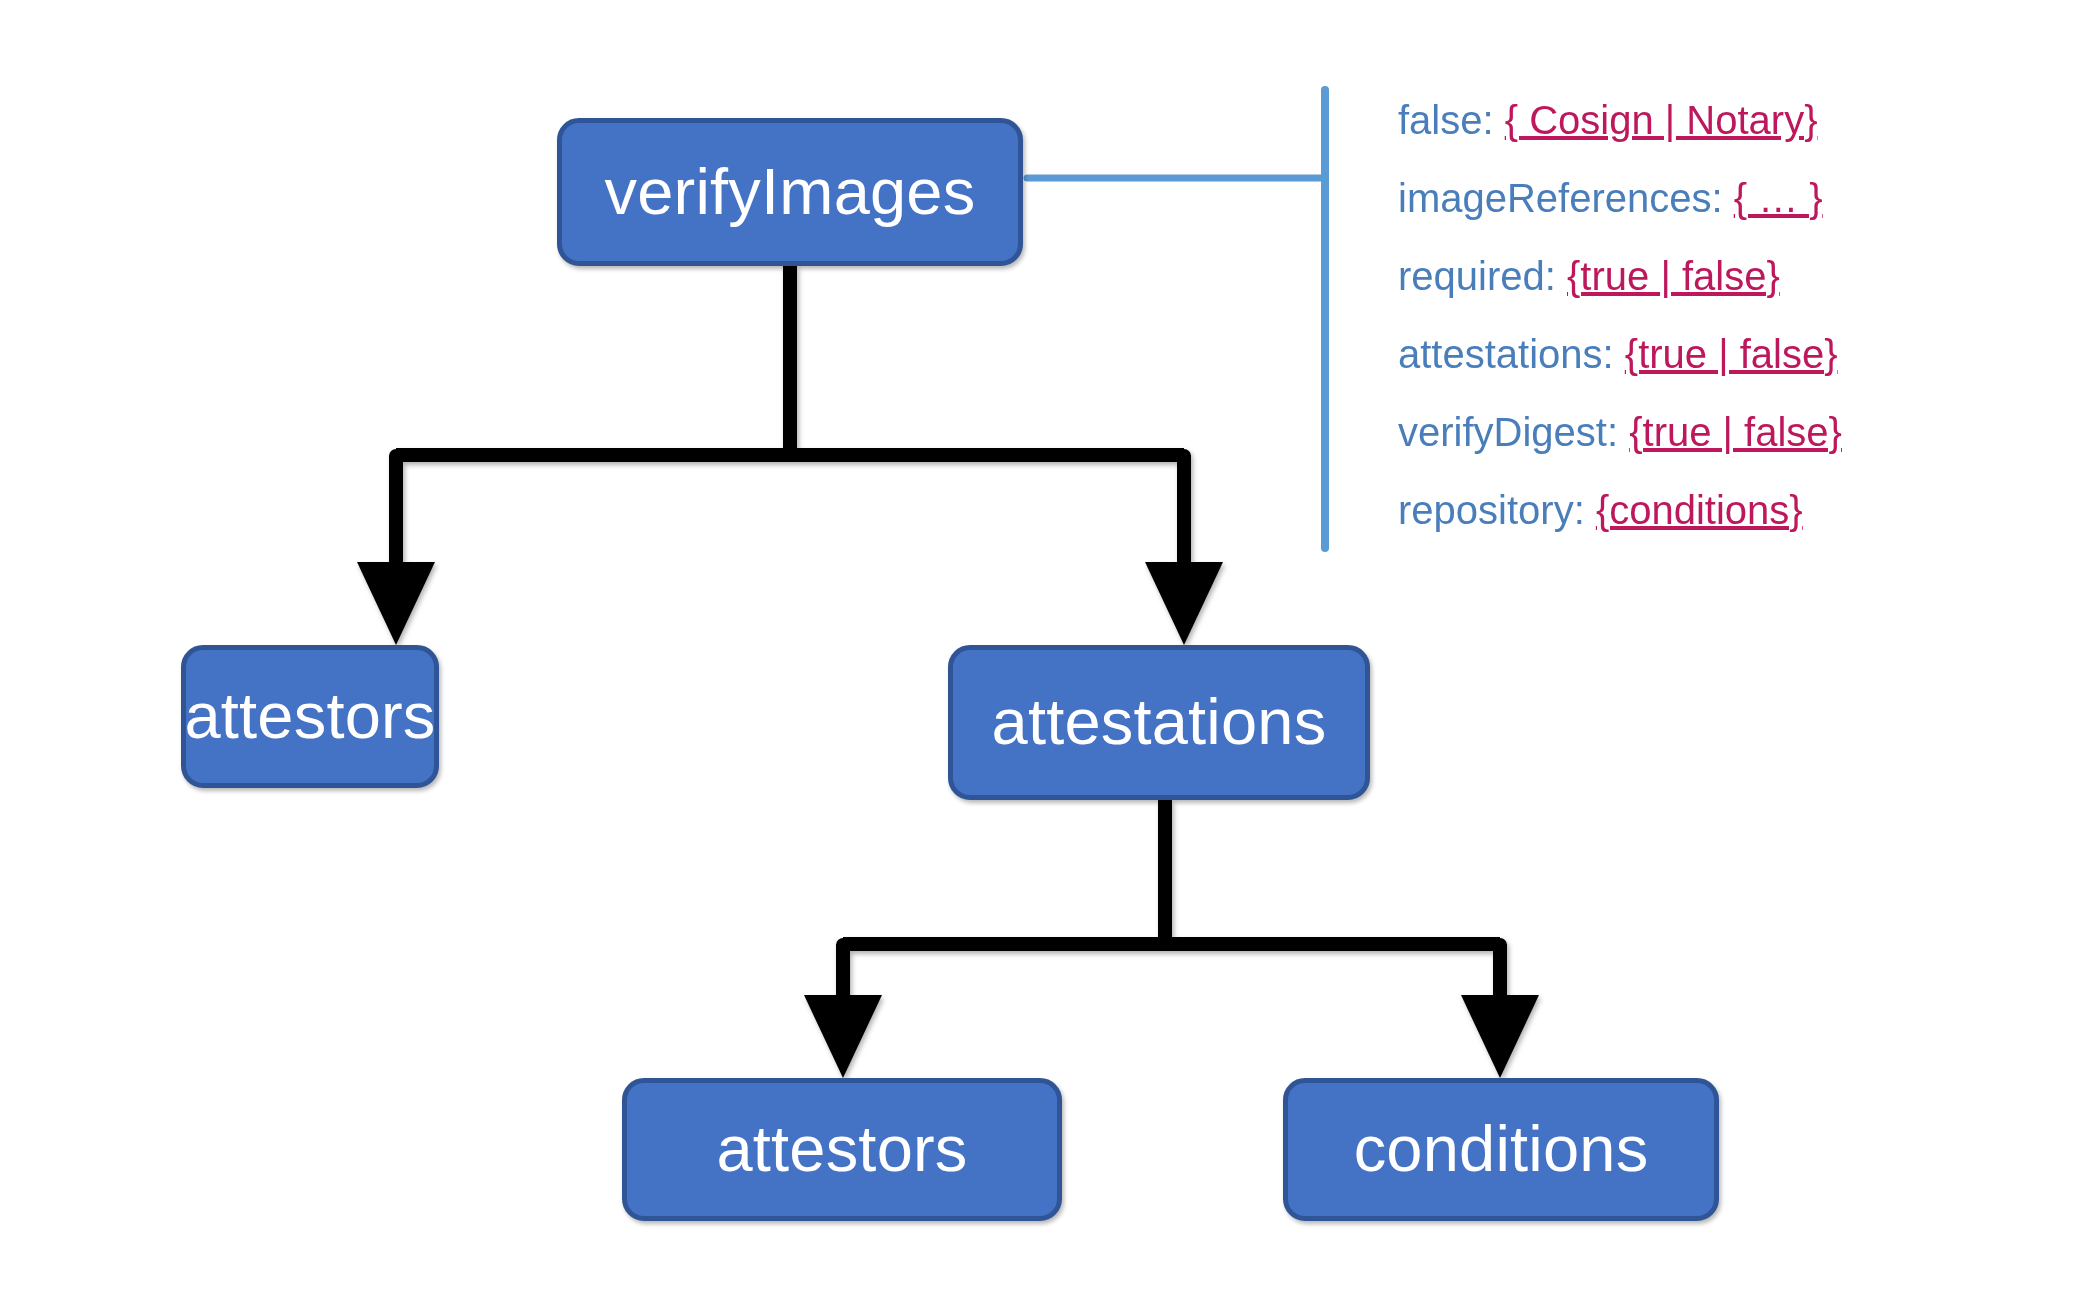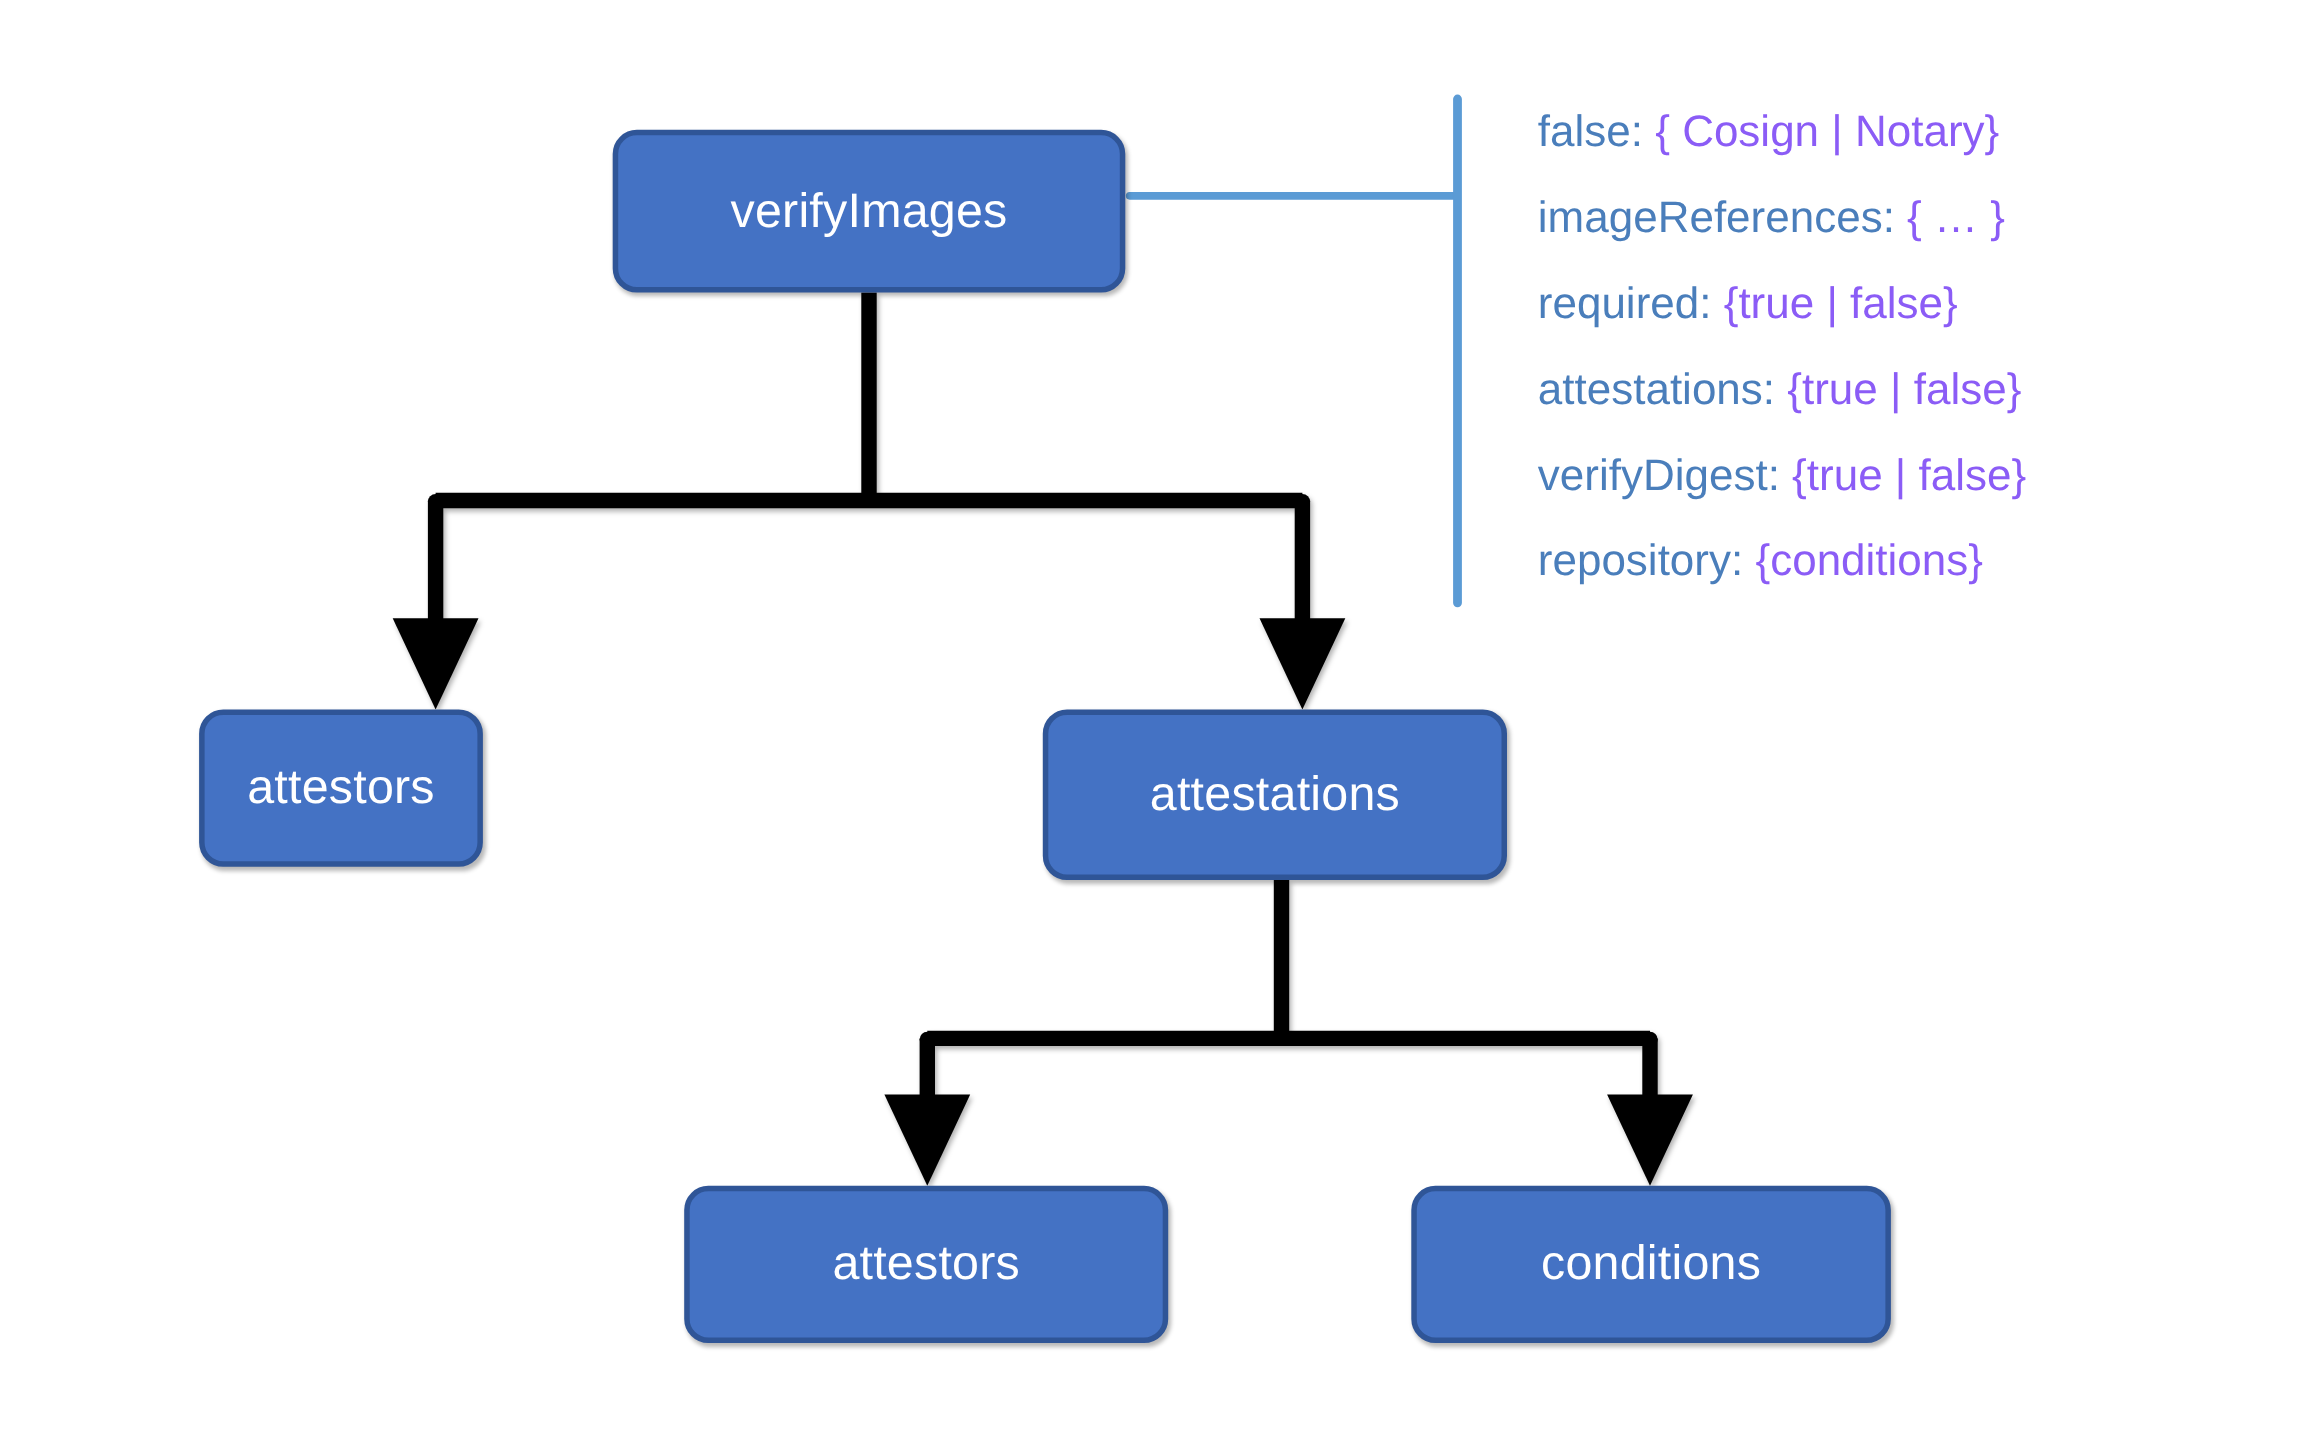--- a/index.html
+++ b/index.html
@@ -37,21 +37,21 @@
     border-radius: 22px;
     color: #ffffff;
     display: flex;
     align-items: center;
     justify-content: center;
     text-align: center;
     box-shadow: 2px 3px 4px rgba(0,0,0,0.28);
     z-index: 3;
   }
   .node .node-label {
-    font-size: 44px;
+    font-size: 65px;
     line-height: 1.05;
     font-weight: 400;
     letter-spacing: 0.2px;
     white-space: nowrap;
     color: #ffffff;
   }
 
   
   #node-verify-images { left: 557px;  top: 118px;  width: 466px; height: 148px; }
   #node-attestors-left{ left: 181px;  top: 645px;  width: 258px; height: 143px; }
@@ -70,21 +70,22 @@
   .prop-row {
     font-size: 40px;
     line-height: 1.0;
     margin-bottom: 38px;
     white-space: nowrap;
   }
   .prop-key {
     color: #4A7EBB;
   }
   .prop-val {
-    color: #8b5cf6;
+    color: #be185d;
+    text-decoration: underline;
   }
 </style>
 </head>
 <body>
 
 <div id="canvas">
 
   <svg id="connectors" viewBox="0 0 2092 1304" width="2092" height="1304" xmlns="http://www.w3.org/2000/svg">
     <defs>
       <filter id="softshadow" x="-25%" y="-25%" width="160%" height="160%">

